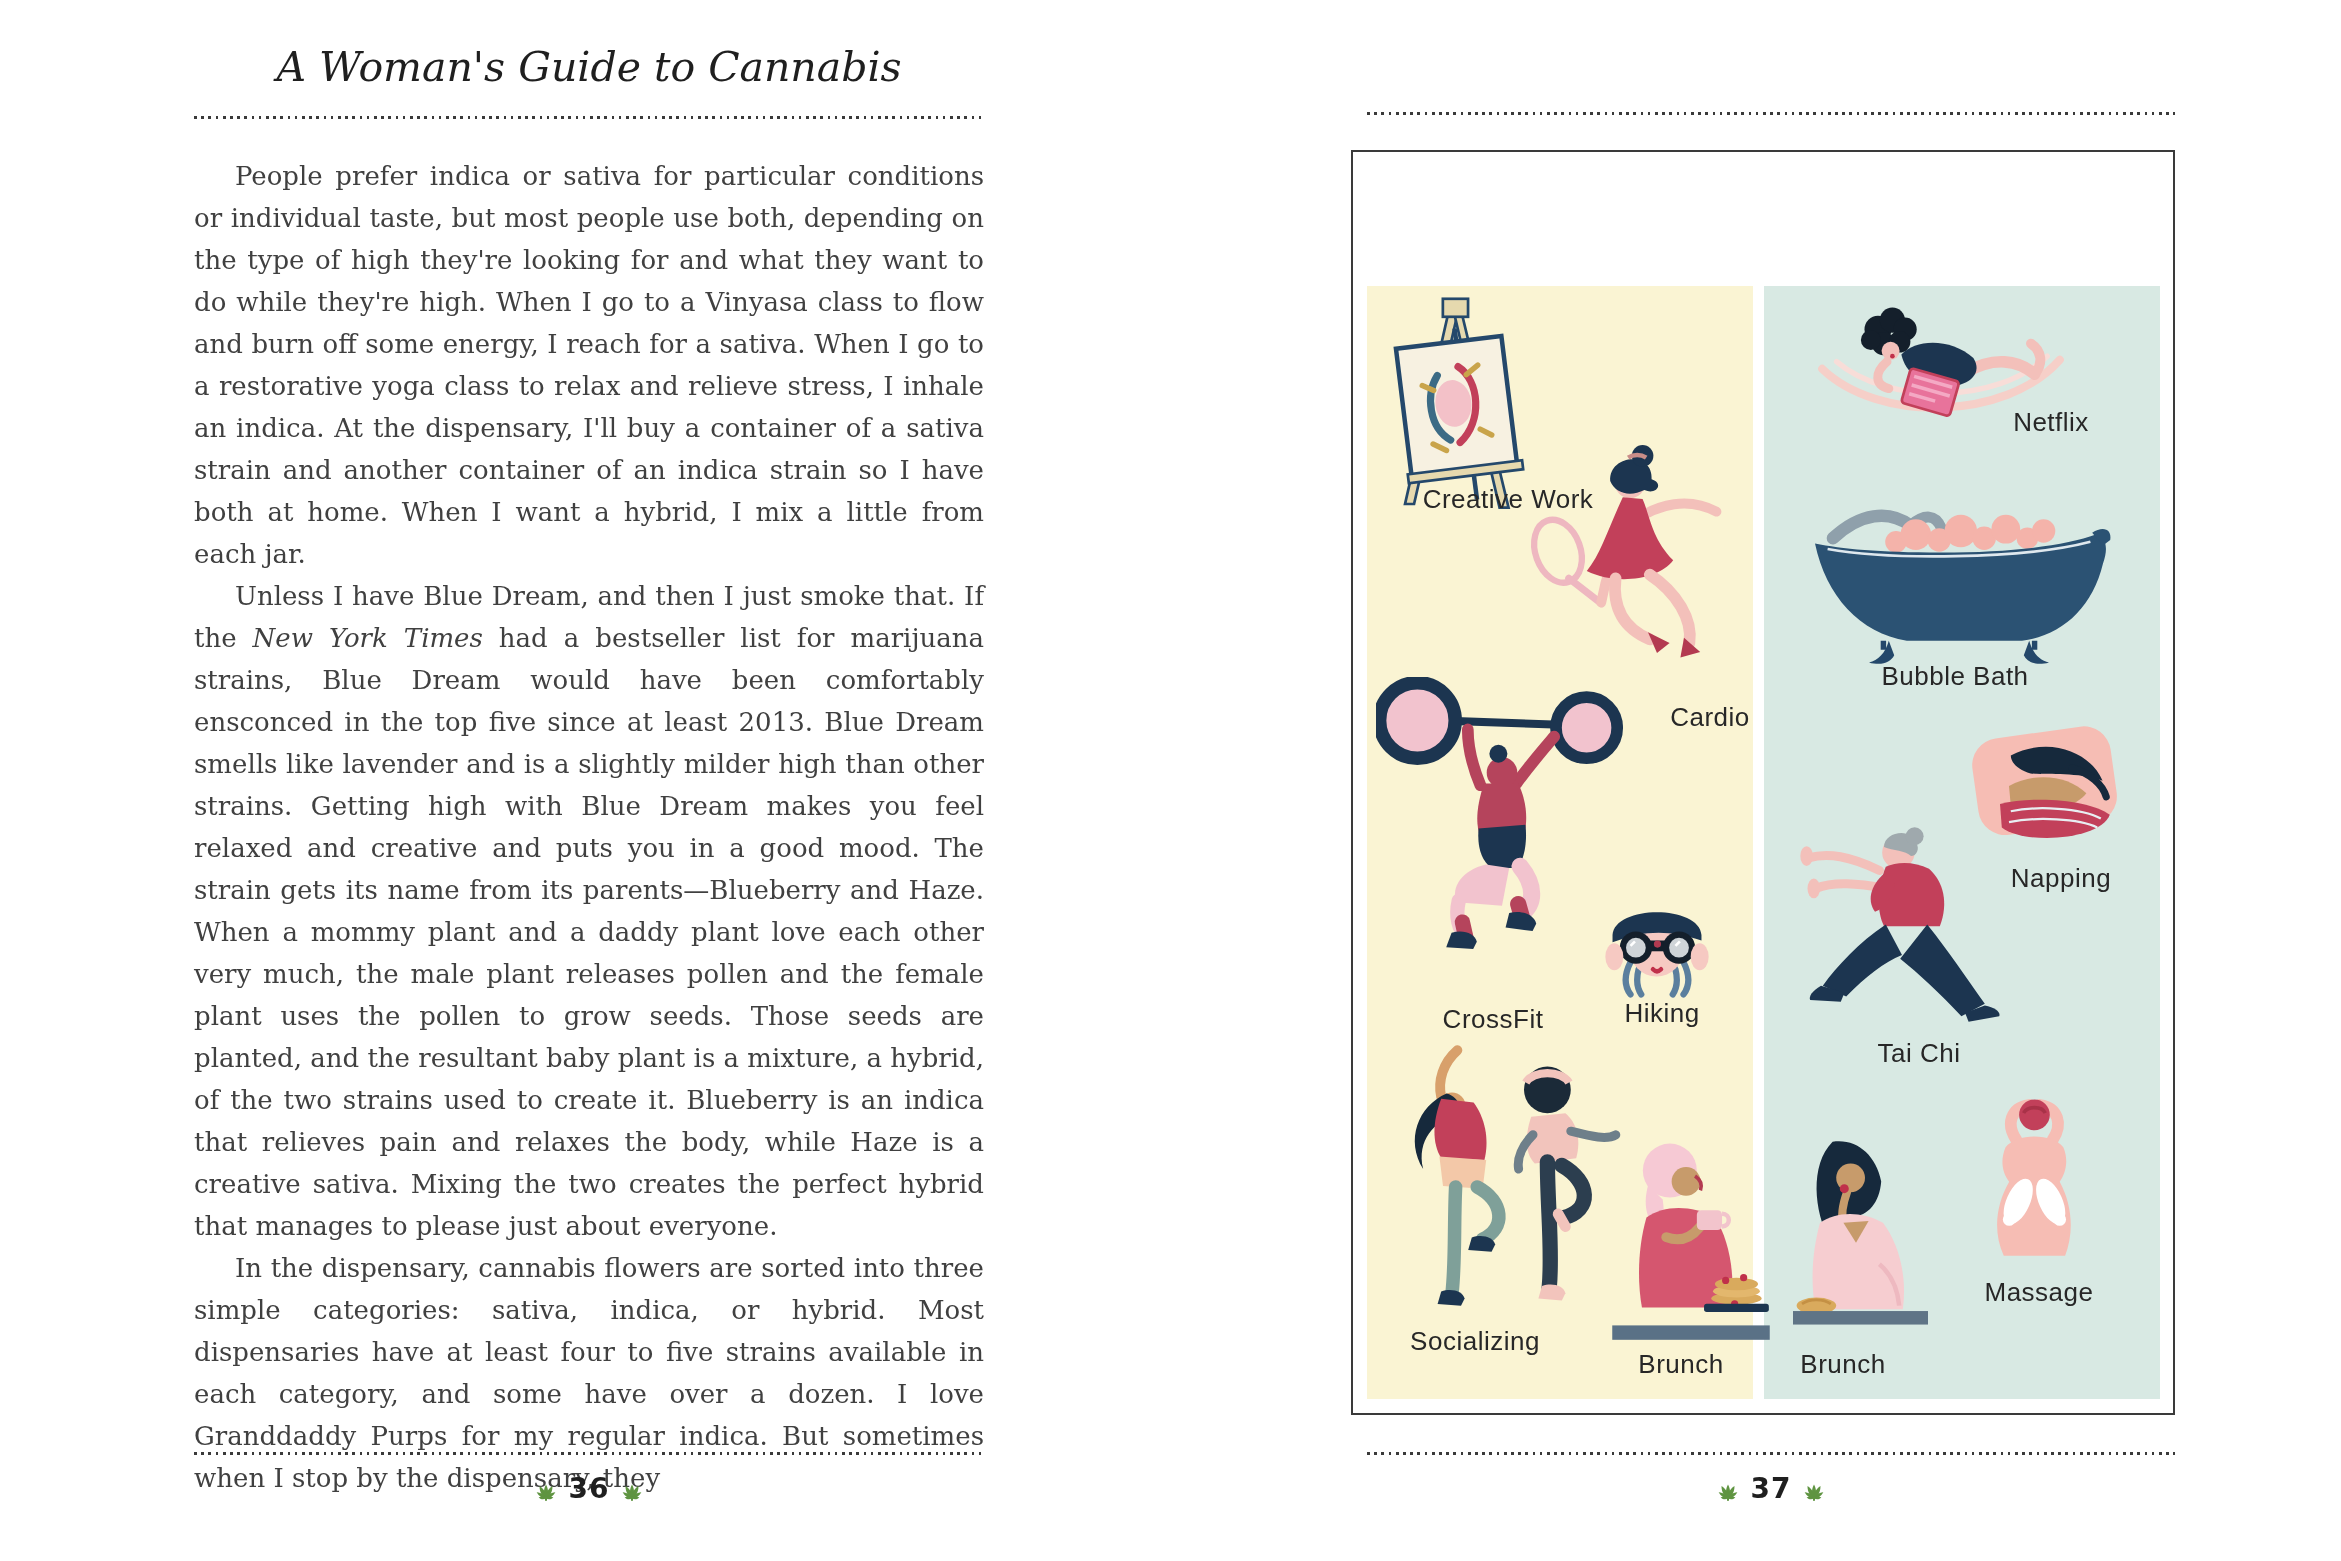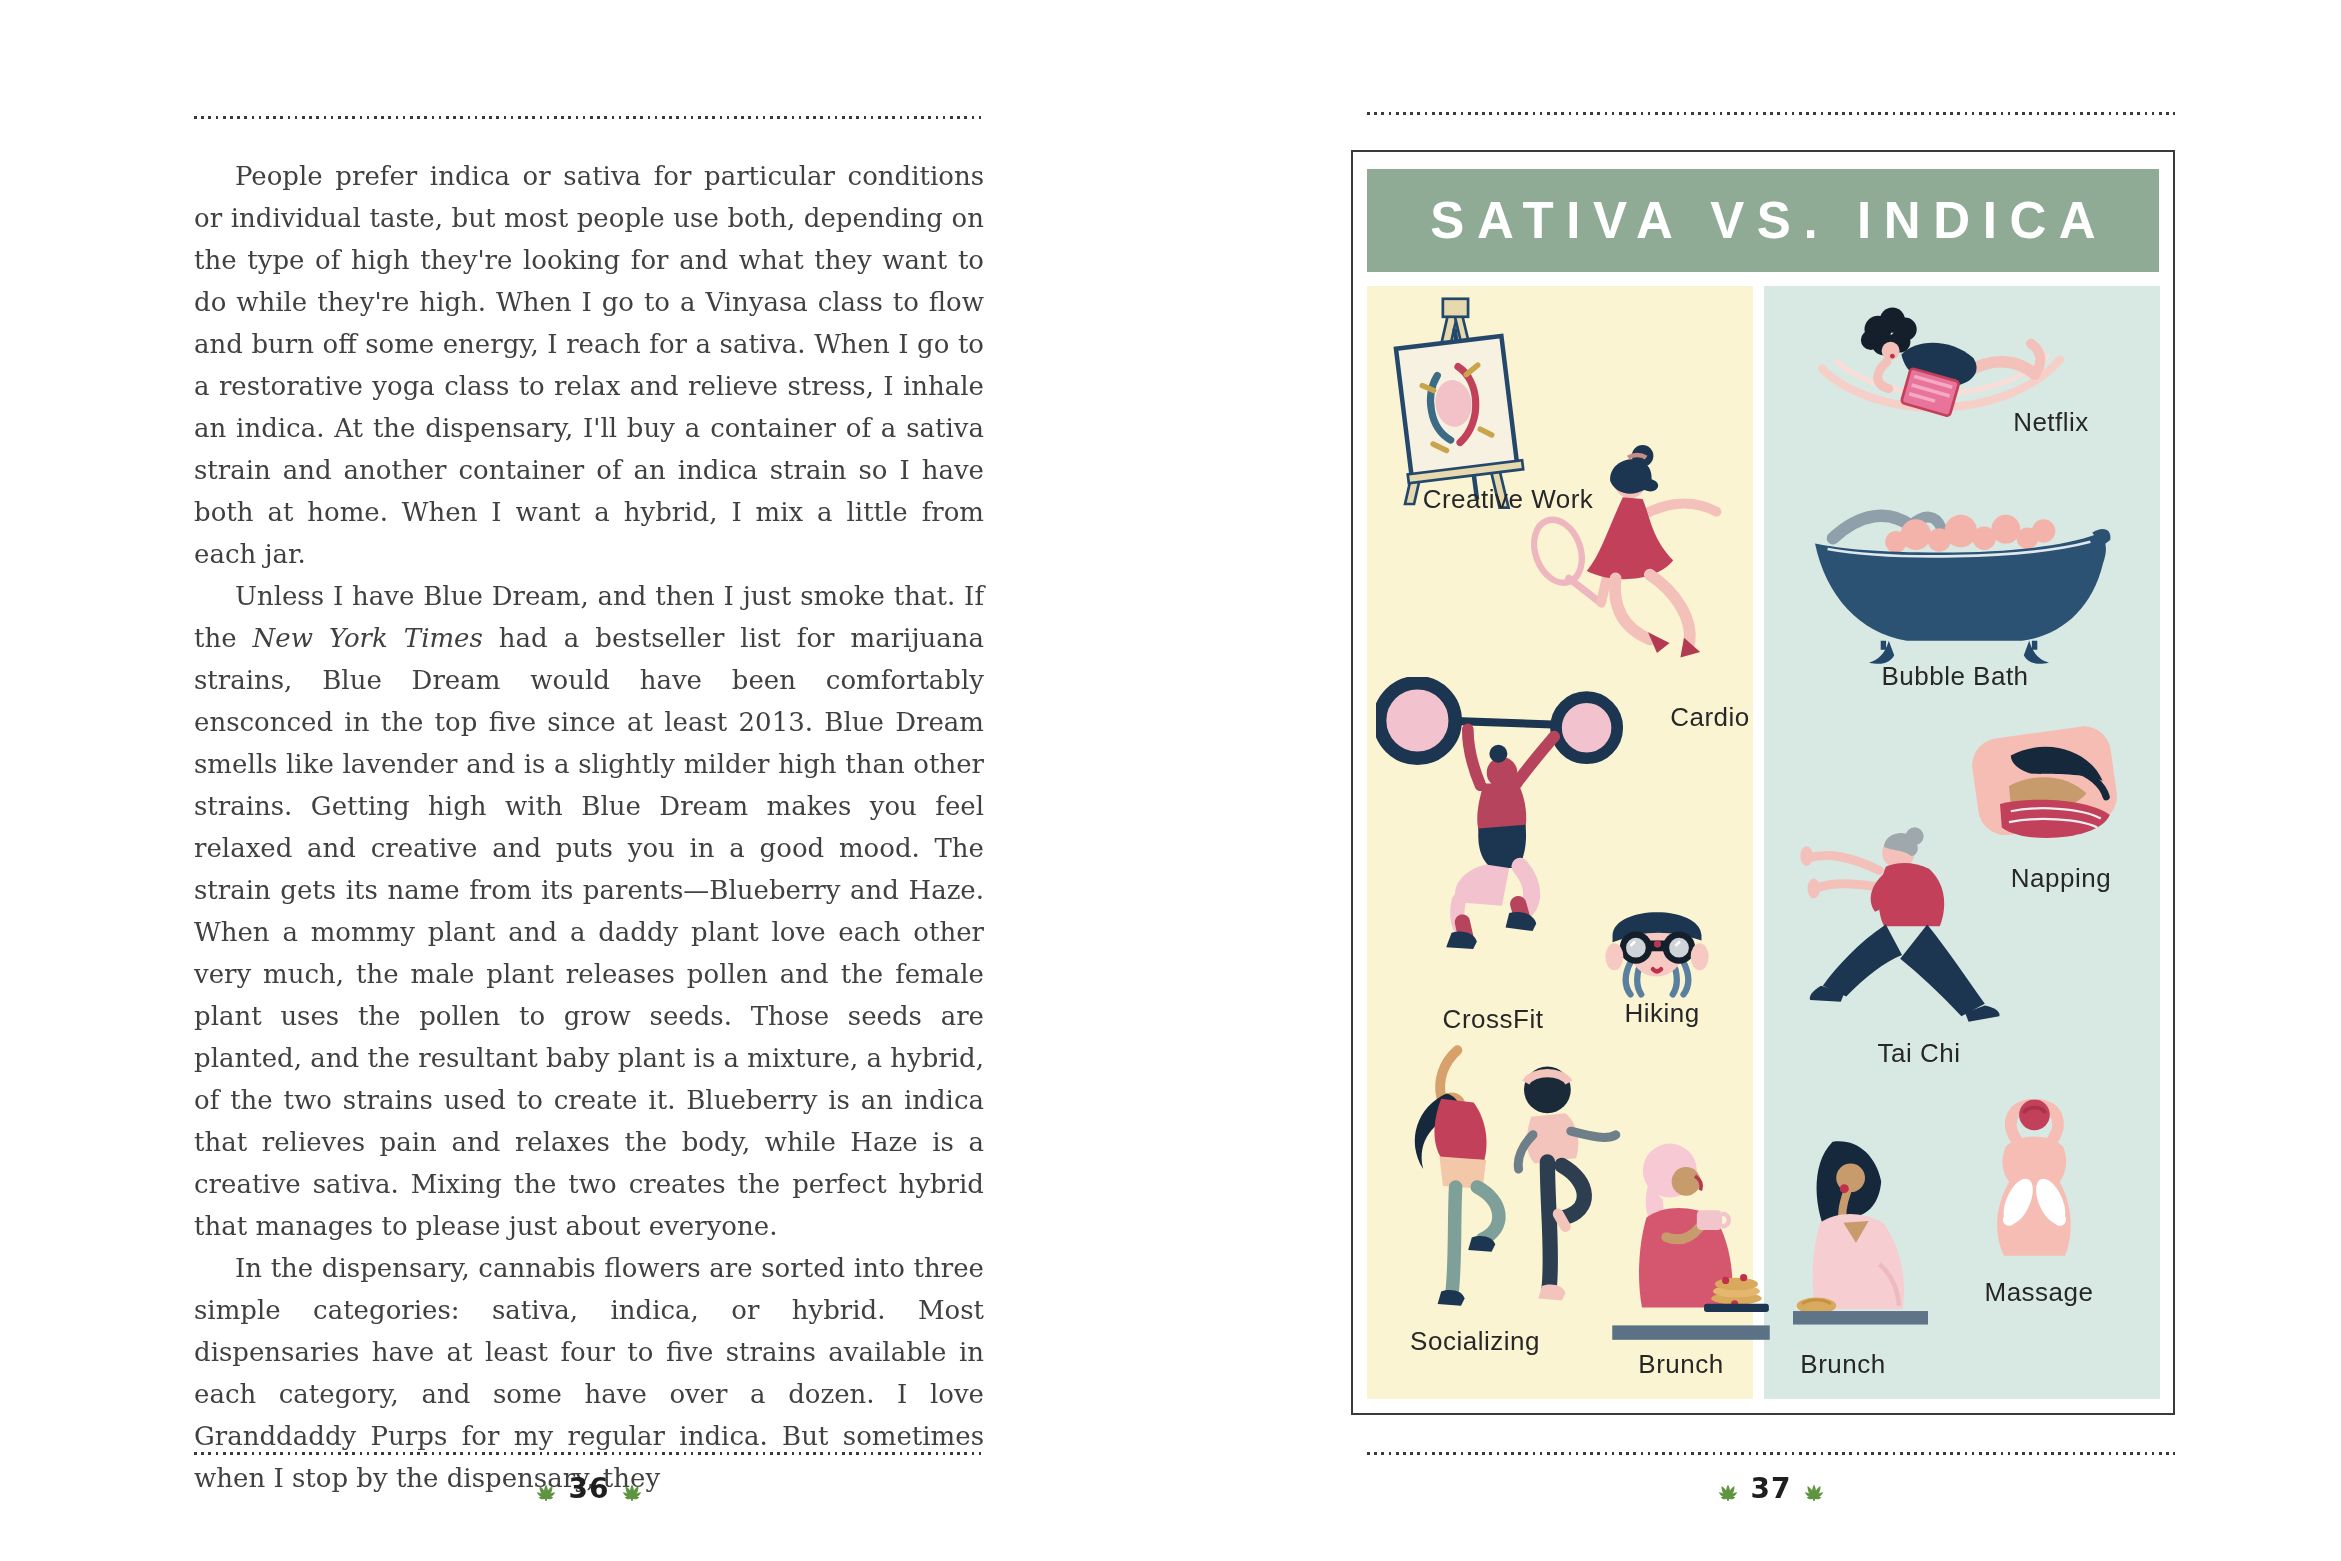--- a/index.html
+++ b/index.html
@@ -33,20 +33,21 @@
   .illus{position:absolute;}
   .illus svg{display:block;width:100%;height:100%;}
   .label{position:absolute;transform:translateX(-50%);white-space:nowrap;
          font-family:"Liberation Sans",sans-serif;font-size:26px;color:#272727;letter-spacing:0.5px;}
 </style>
 </head>
 <body>
 
 <div class="spread">
 
+  <div class="lp-header">A Woman's Guide to Cannabis</div>
   <div class="dotrule" style="left:194px;top:116px;width:790px;"></div>
 
   <div class="lp-body">
     <p>People prefer indica or sativa for particular conditions or individual taste, but most people use both, depending on the type of high they're looking for and what they want to do while they're high. When I go to a Vinyasa class to flow and burn off some energy, I reach for a sativa. When I go to a restorative yoga class to relax and relieve stress, I inhale an indica. At the dispensary, I'll buy a container of a sativa strain and another container of an indica strain so I have both at home. When I want a hybrid, I mix a little from each jar.</p>
     <p><span>Unless I have Blue Dream, and then I just smoke that. If the </span><i>New York Times</i><span> had a bestseller list for marijuana strains, Blue Dream would have been comfortably ensconced in the top five since at least 2013. Blue Dream smells like lavender and is a slightly milder high than other strains. Getting high with Blue Dream makes you feel relaxed and creative and puts you in a good mood. The strain gets its name from its parents—Blueberry and Haze. When a mommy plant and a daddy plant love each other very much, the male plant releases pollen and the female plant uses the pollen to grow seeds. Those seeds are planted, and the resultant baby plant is a mixture, a hybrid, of the two strains used to create it. Blueberry is an indica that relieves pain and relaxes the body, while Haze is a creative sativa. Mixing the two creates the perfect hybrid that manages to please just about everyone.</span></p>
     <p>In the dispensary, cannabis flowers are sorted into three simple categories: sativa, indica, or hybrid. Most dispensaries have at least four to five strains available in each category, and some have over a dozen. I love Granddaddy Purps for my regular indica. But sometimes when I stop by the dispensary, they</p>
   </div>
 
   <div class="dotrule" style="left:194px;top:1452px;width:790px;"></div>
   <div class="footer" style="left:194px;top:1472px;width:790px;">
@@ -73,23 +74,20 @@
           <path d="M0 0 C1.8 -2 2.2 -5 0 -8 C-2.2 -5 -1.8 -2 0 0 Z" transform="rotate(84)"></path>
           <path d="M0 0 C1.8 -2 2.2 -5 0 -8 C-2.2 -5 -1.8 -2 0 0 Z" transform="rotate(-84)"></path>
           <rect x="-1.1" y="-1" width="2.2" height="4" rx="1"></rect>
         </g>
       </svg>
   </div>
 
   <div class="dotrule" style="left:1367px;top:112px;width:808px;"></div>
 
   <div class="panel"></div>
-  <div class="band">
-    <div class="band-title">SATIVA VS. INDICA</div>
-  </div>
   <div class="col col-sativa"></div>
   <div class="col col-indica"></div>
 
   <div class="illus" style="left:1376px;top:288px;width:158px;height:225px;">
     <svg viewBox="0 0 175 250">
       <g fill="#e6d9ae" stroke="#24486b" stroke-width="3">
         <path d="M80 28 L32 240 L42 240 L90 30 Z"></path>
         <path d="M95 28 L147 244 L137 244 L87 30 Z"></path>
       </g>
       <path d="M87 45 L112 235" stroke="#24486b" stroke-width="5" fill="none"></path>

